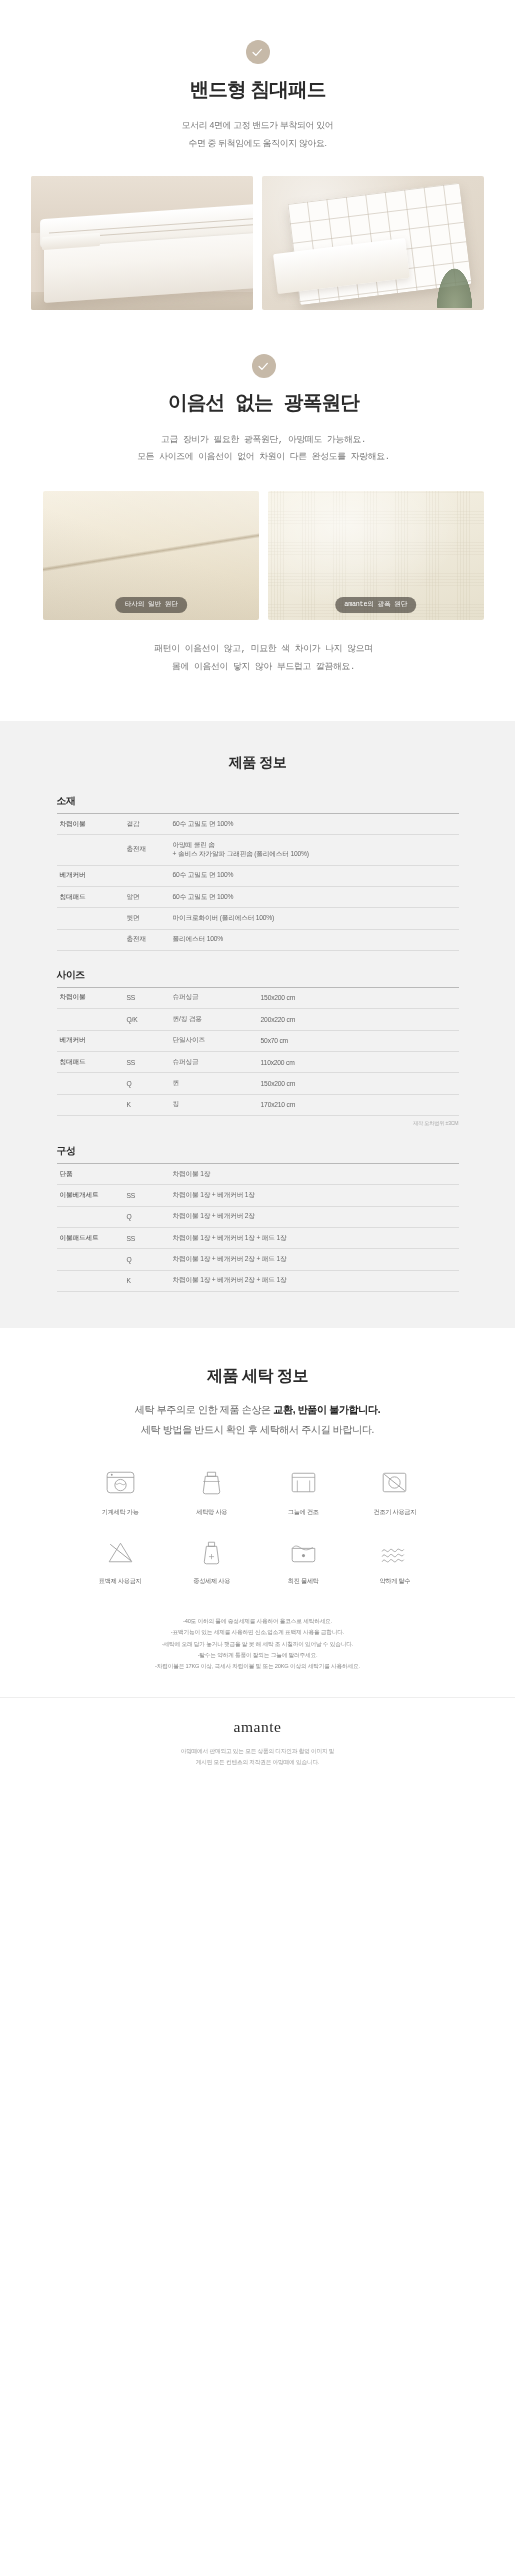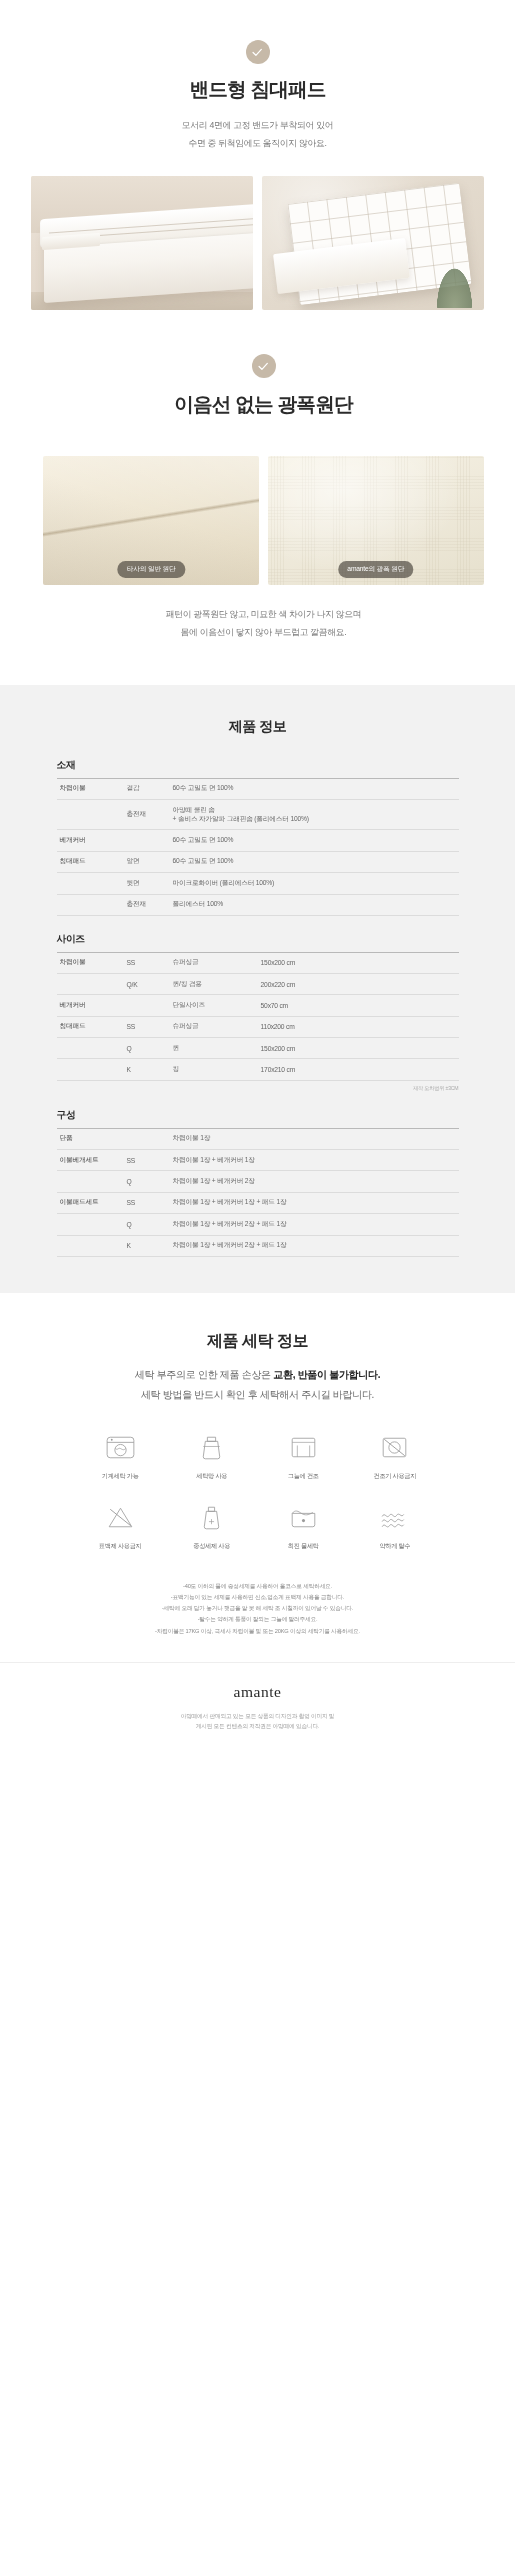--- a/index.html
+++ b/index.html
@@ -85,21 +85,21 @@
     background: linear-gradient(180deg,#ffffff,#efeae1); transform: rotate(-7deg);
     border-radius: 2.1px; box-shadow: 0 3.1px 7.2px rgba(120,105,90,.18);
   }
   .ph-b .plant {
     position:absolute; right:4%; bottom:2%; width:41px; height:46px;
     background: radial-gradient(ellipse at 50% 100%, #8a9a7a 0%, #6f8063 60%, transparent 61%);
     opacity:.85; border-radius: 50% 50% 10% 10%;
   }
 
   
-  .sec2 { padding: 44px 0 0 12px; text-align: center; }
+  .sec2 { padding: 44px 0 0 12px; text-align: center; font-family: Liberation Mono, monospace; }
   .fabric-row { display:flex; gap:8.2px; justify-content:center; padding: 24px 31px 0 31px; }
   .fabric { flex:1; height: 129px; border-radius:2.1px; position:relative; overflow:hidden; }
   .fab-a { background: linear-gradient(155deg,#f6f0e2 0%, #efe7d4 45%, #e3d9c2 100%); }
   .fab-a .seam {
     position:absolute; left:-10%; right:-10%; top:46%; height:5.2px;
     background: linear-gradient(180deg, rgba(195,180,150,.0), rgba(165,148,118,.55), rgba(195,180,150,.0));
     transform: rotate(-9deg);
   }
   .fab-a .shade { position:absolute; inset:0;
     background: linear-gradient(200deg, rgba(255,255,255,.35), transparent 45%, rgba(150,135,110,.22)); }
@@ -195,36 +195,40 @@
     </div>
   </section>
 
   <section class="sec2">
     <div class="check-badge">
       <svg viewBox="0 0 24 24" fill="none" stroke="#ffffff" stroke-width="2.4" stroke-linecap="round" stroke-linejoin="round">
           <polyline points="4,12.5 9.5,18 20,6.5"></polyline>
         </svg>
     </div>
     <h2 class="head-title">이음선 없는 광폭원단</h2>
+    <p class="head-sub">
+      <span>고급 장비가 필요한 광폭원단, 아망떼도 가능해요.</span><br>
+      <span>모든 사이즈에 이음선이 없어 차원이 다른 완성도를 자랑해요.</span>
+    </p>
 
     <div class="fabric-row">
       <div class="fabric fab-a">
         <div class="shade"></div>
           <div class="seam"></div>
         <div class="cap">타사의 일반 원단</div>
       </div>
       <div class="fabric fab-b">
         <div class="weave"></div>
           <div class="gloss"></div>
         <div class="cap">amante의 광폭 원단</div>
       </div>
     </div>
 
     <div class="foot-note">
-      <span>패턴이 광폭원단 않고, 미묘한 색 차이가 나지 않으며</span><br>
+      <span>패턴이 이음선이 않고, 미묘한 색 차이가 나지 않으며</span><br>
       <span>몸에 이음선이 닿지 않아 부드럽고 깔끔해요.</span>
     </div>
   </section>
 
   <section class="panel">
     <h3 class="panel-title">제품 정보</h3>
     <div class="tbl-wrap">
 
       <div class="grp-title first">소재</div>
       <table class="spec">

